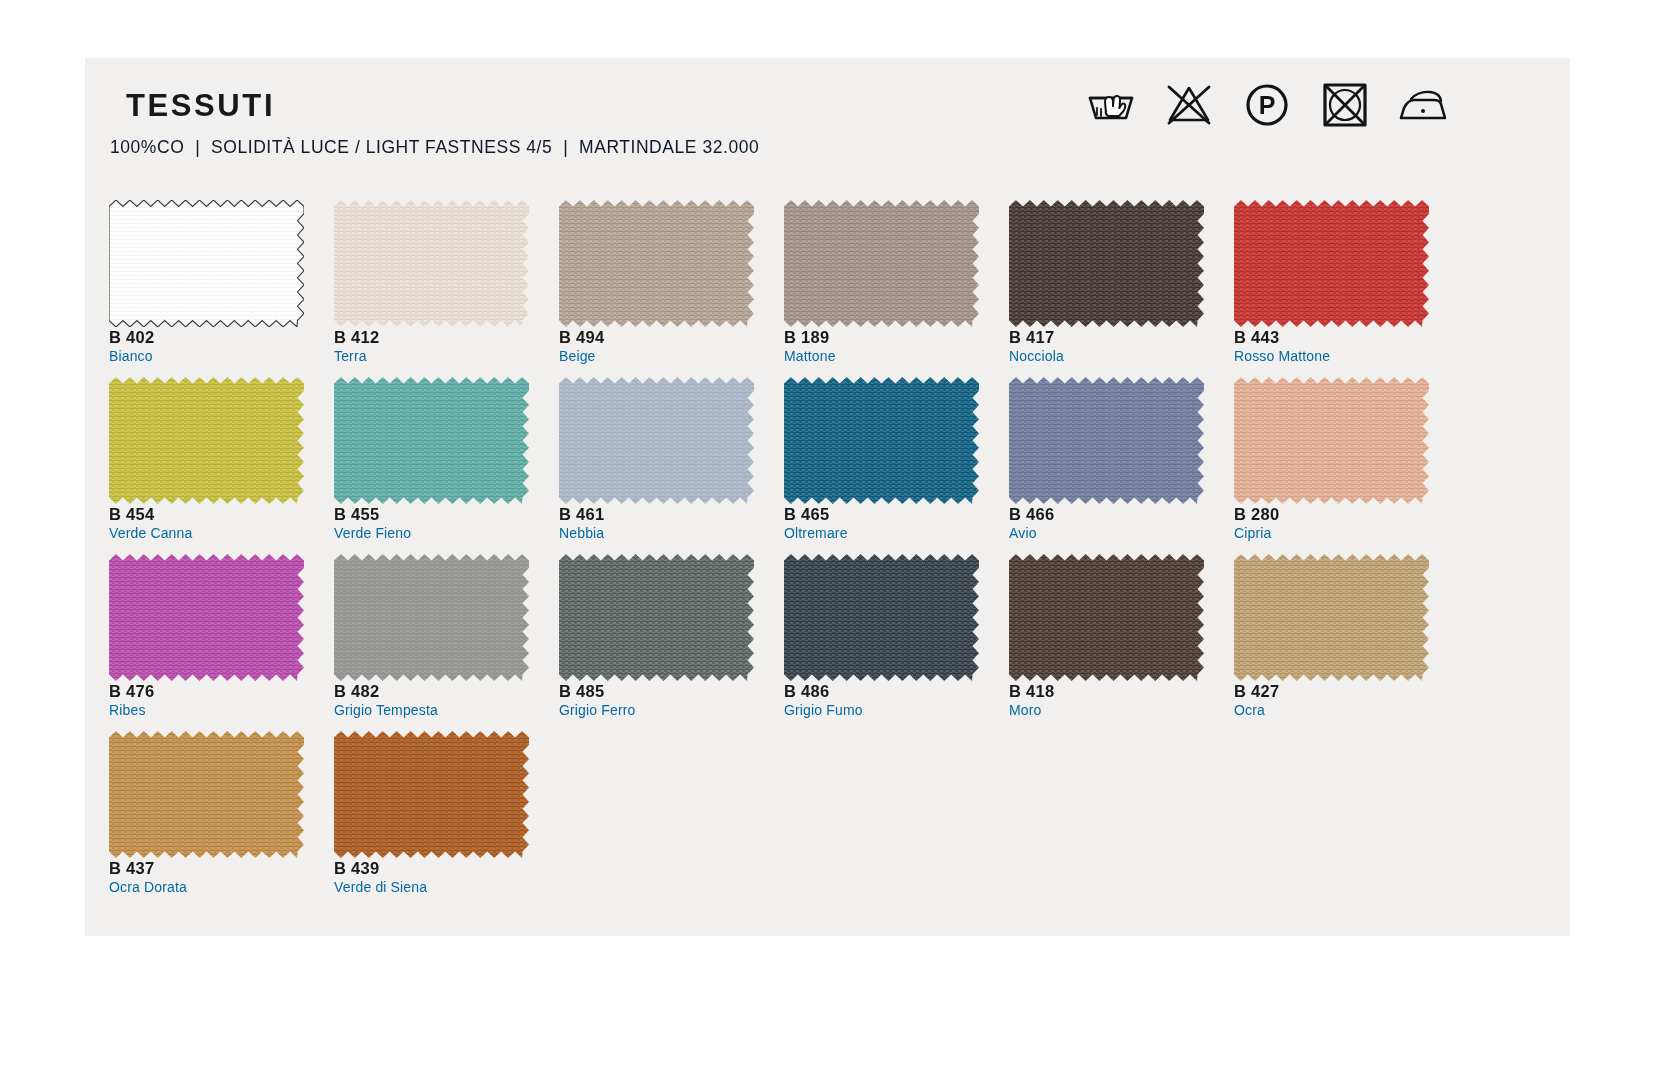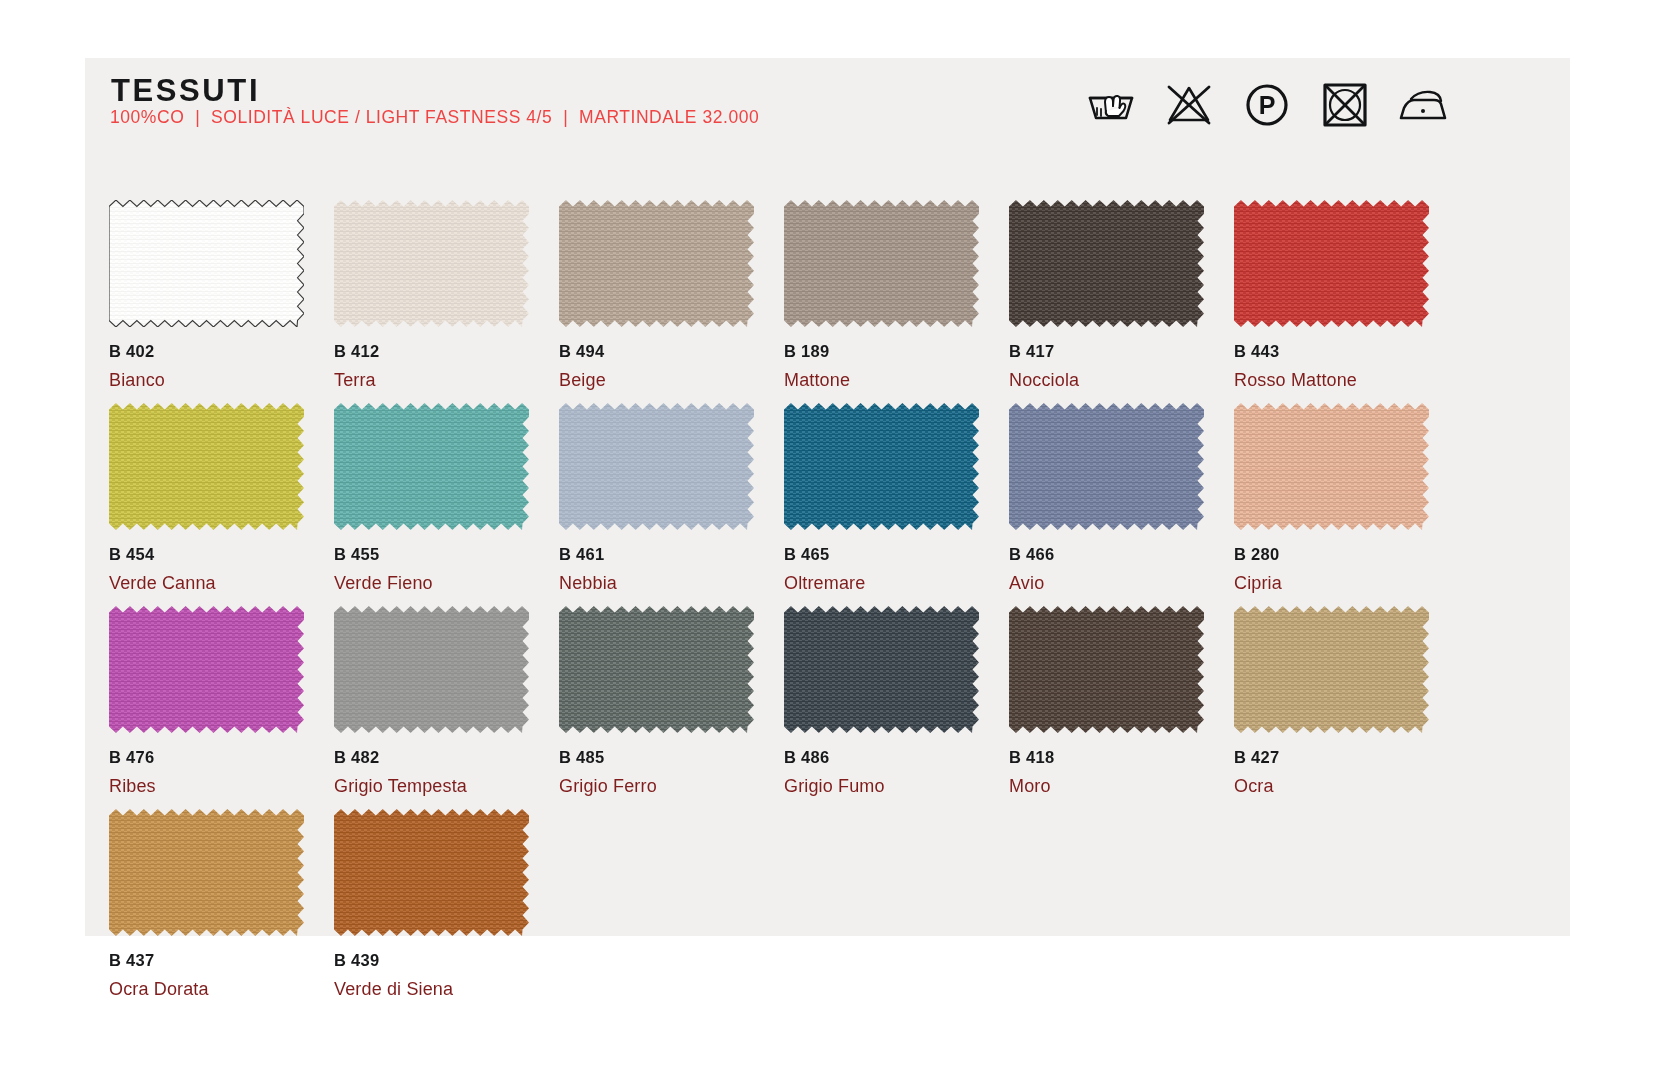--- a/index.html
+++ b/index.html
@@ -38,29 +38,29 @@
     top: 74px;
     width: 1340px;
     height: 90px;
   }
   #page-title {
     font-size: 31px;
     font-weight: 700;
     letter-spacing: 2.6px;
     color: #16181a;
     line-height: 1;
-    margin: 1px;
+    margin: 16px;
     padding: 0;
     font-family: "Liberation Sans", sans-serif;
   }
   #page-subtitle {
     font-size: 17.5px;
     font-weight: 400;
     letter-spacing: 0.55px;
-    color: #ef4444;
+    color: #0f172a;
     white-space: pre;
   }
 
   
   #care-symbols {
     position: absolute;
     right: 0;
     top: 4px;
     display: flex;
     align-items: center;
@@ -94,33 +94,32 @@
   }
   .swatch-chip {
     position: absolute;
     inset: 0;
     width: 195px;
     height: 127px;
   }
   .swatch-chip svg { display:block; width: 195px; height: 127px; }
 
   .swatch-code {
-    margin-top: 14px;
     font-size: 16.5px;
     font-weight: 700;
     letter-spacing: 0.3px;
     color: #17191b;
     line-height: 1.25;
   }
   .swatch-name {
-    margin-top: 7px;
-    font-size: 18px;
+    margin-top: 0;
+    font-size: 14px;
     font-weight: 400;
     letter-spacing: 0.15px;
-    color: #7f1d1d;
+    color: #0369a1;
     line-height: 1.25;
   }
 </style>
 </head>
 <body>
 
 <div id="page">
 
   <div id="panel"></div>
 

